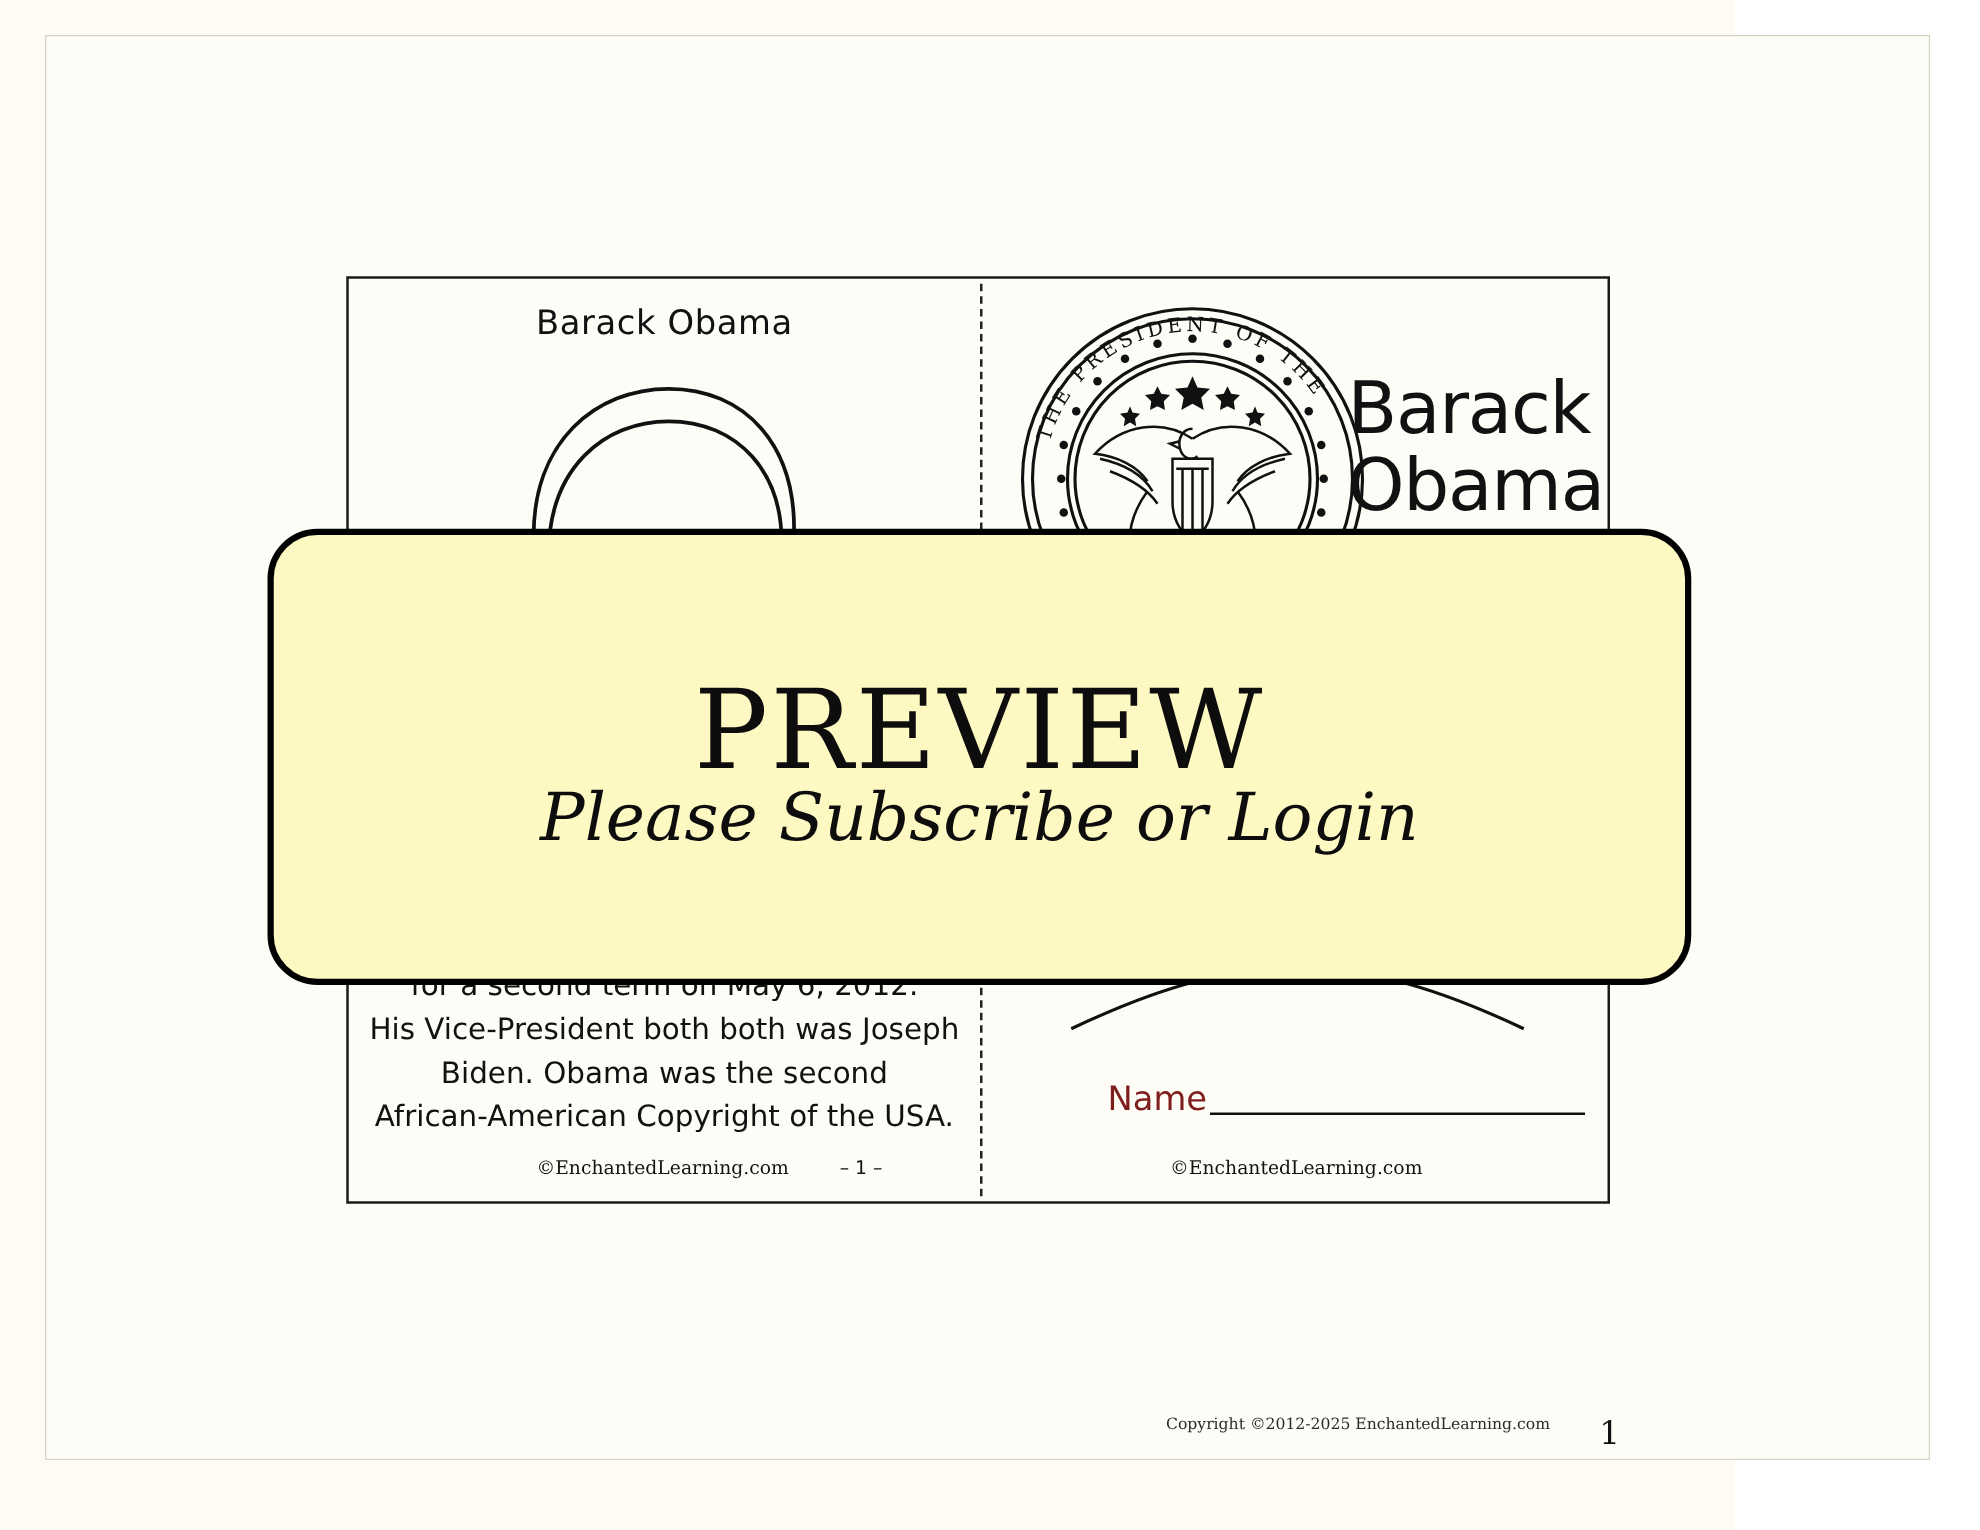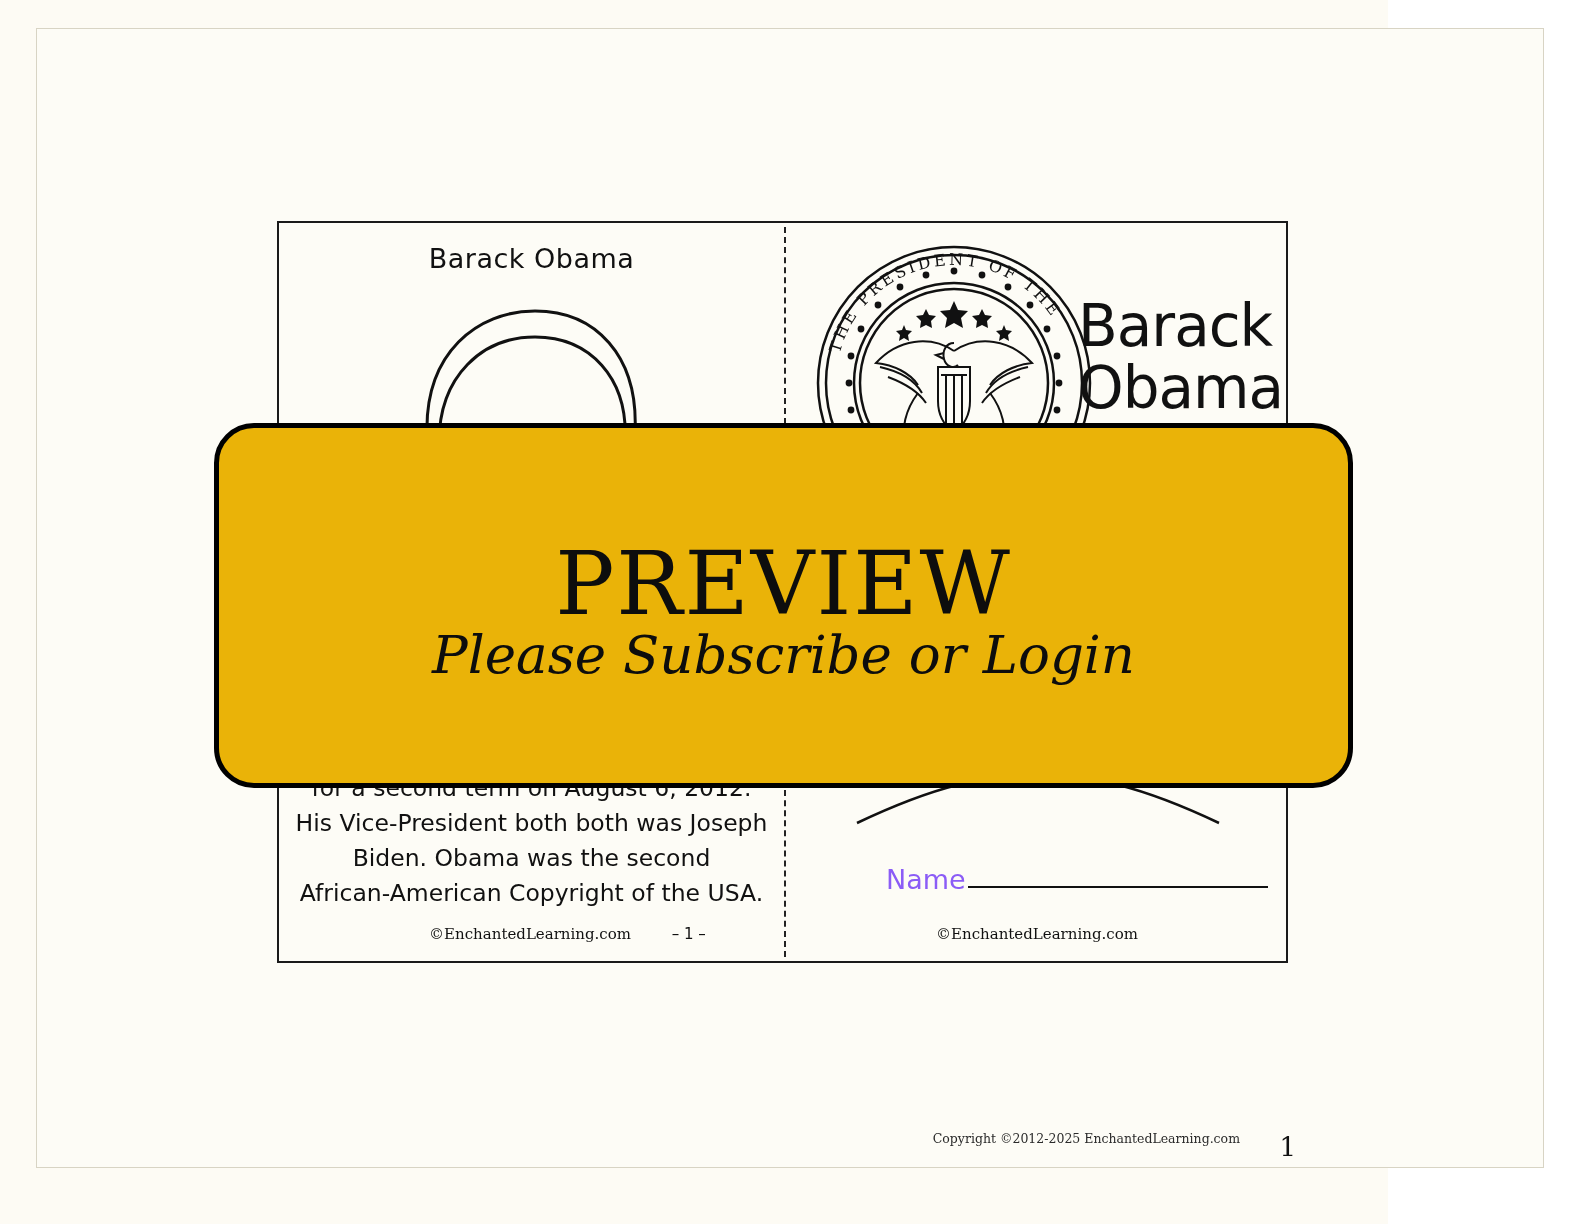--- a/index.html
+++ b/index.html
@@ -131,23 +131,23 @@
     top: 300px;
     width: 420px;
     height: 320px;
   }
   .name-line {
     position: absolute;
     left: 100px;
     bottom: 66px;
     font-family: "DejaVu Sans", sans-serif;
     font-size: 27px;
-    color: #8b5cf6;
+    color: #7f1d1d;
     display: flex;
-    align-items: flex-start;
+    align-items: center;
   }
   .name-line .rule {
     display: inline-block;
     width: 300px;
     border-bottom: 2px solid #111;
     margin-left: 2px;
     height: 22px;
   }
   .right-footer {
     position: absolute;
@@ -160,21 +160,21 @@
     color: #111;
   }
 
   
   .preview-box {
     position: absolute;
     left: 214px;
     top: 423px;
     width: 1139px;
     height: 365px;
-    background: #eab308;
+    background: #fef9c3;
     border: 5px solid #000;
     border-radius: 40px;
     box-sizing: border-box;
     display: flex;
     flex-direction: column;
     align-items: center;
     justify-content: center;
   }
   .preview-word {
     font-family: "DejaVu Serif", serif;
@@ -249,21 +249,21 @@
           <path d="M118 286 C144 276 186 276 212 286 C190 300 142 300 118 286 Z"></path>
 
           <path d="M120 330 L112 372"></path>
           <path d="M210 330 L218 372"></path>
 
           <path d="M30 400 C44 372 86 366 112 372 L164 400 L218 372 C246 366 288 372 300 400"></path>
         </svg>
       </div>
 
       <div class="left-body">
-        <div>for a second term on August 6, 2012.</div>
+        <div>for a second term on May 6, 2012.</div>
         <div>His Vice-President both both was Joseph</div>
         <div>Biden. Obama was the second</div>
         <div>African-American Copyright of the USA.</div>
       </div>
 
       <div class="left-footer">
         <span>©EnchantedLearning.com</span>
         <span class="pagenum">– 1 –</span>
       </div>
     </div>

